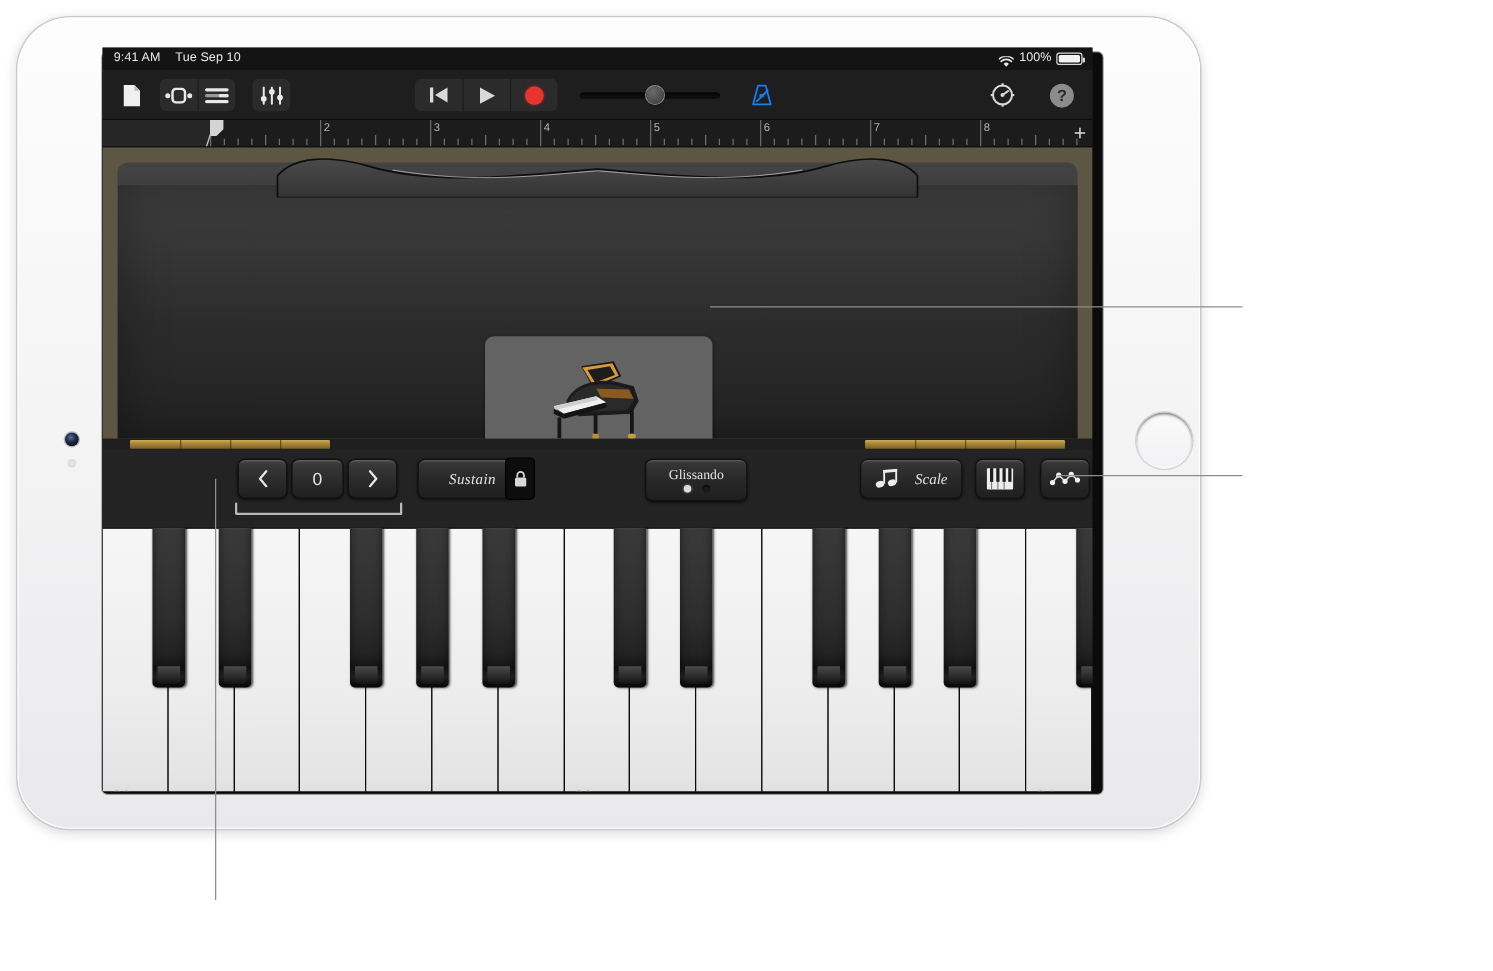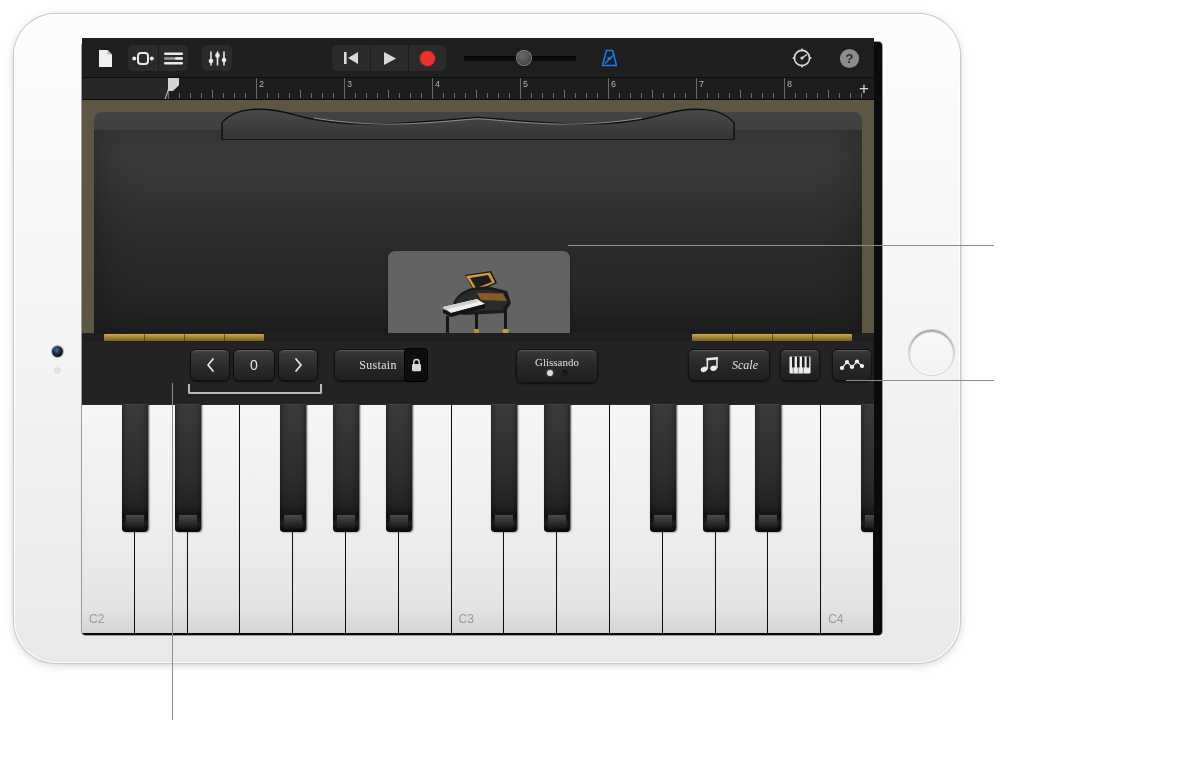--- a/index.html
+++ b/index.html
@@ -182,21 +182,21 @@
     display:flex; align-items:center; justify-content:center;
     color:#e6e6e6; font-size:15px; cursor:pointer;
   }
   .oct-btn.val { width:42px; font-size:14px; }
   .oct-highlight {
     position:absolute; left:106px; top:42px; width:134px; height:10px;
     border:2px solid #b9b9b9; border-top:none; border-radius:0 0 2px 2px;
   }
 
   .sustain { left:252px; top:7px; width:88px; height:32px; }
-  .sustain-label { font-family:"Liberation Serif", serif; font-size:12px; color:#e3e3e3; letter-spacing:.3px; }
+  .sustain-label { font-family:"Liberation Serif", serif; font-style:italic; font-size:12px; color:#e3e3e3; letter-spacing:.3px; }
   .sustain-lock {
     position:absolute; left:322px; top:6px; width:24px; height:34px;
     background:#0d0d0d; border-radius:4px; border:1px solid #000;
     display:flex; align-items:center; justify-content:center; cursor:pointer;
   }
 
   .glissando { left:434px; top:7px; width:82px; height:34px; flex-direction:column; gap:2px; }
   .gliss-label { font-family:"Liberation Serif", serif; font-size:11px; color:#e0e0e0; }
   .gliss-dots { display:flex; gap:9px; }
   .gliss-dots span { width:6px; height:6px; border-radius:50%; background:#1a1a1a; box-shadow: inset 0 1px 1px rgba(0,0,0,.8); }
@@ -245,20 +245,39 @@
 
   <div class="ipad">
     <div class="camera"></div>
     <div class="sensor"></div>
     <div class="home-button"></div>
     <div class="ipad-inner-ring"></div>
   </div>
 
   <div class="screen">
 
+    <div class="statusbar">
+      <div class="sb-left">
+        <span>9:41 AM</span>
+        <span class="sb-date">Tue Sep 10</span>
+      </div>
+      <div class="sb-right">
+        <span class="wifi">
+          <svg width="12" height="9" viewBox="0 0 12 9">
+            <path d="M6 8.4 L3.9 6.0 A3.1 3.1 0 0 1 8.1 6.0 Z" fill="#e9e9e9"></path>
+            <path d="M1.9 4.1 A6 6 0 0 1 10.1 4.1" stroke="#e9e9e9" stroke-width="1.3" fill="none" stroke-linecap="round"></path>
+            <path d="M0.3 2.2 A8.6 8.6 0 0 1 11.7 2.2" stroke="#e9e9e9" stroke-width="1.3" fill="none" stroke-linecap="round"></path>
+          </svg>
+        </span>
+        <span class="batt-pct">100%</span>
+        <span class="batt">
+            <i></i>
+          </span>
+      </div>
+    </div>
 
     <div class="toolbar">
       <div class="tb-left">
         <div class="tbtn flat">
           <svg width="15" height="19" viewBox="0 0 15 19">
             <path d="M1 1 H9.5 L14 5.5 V18 H1 Z" fill="#f0f0f0"></path>
             <path d="M9.5 1 L9.5 5.5 L14 5.5 Z" fill="#bdbdbd"></path>
           </svg>
         </div>
         <div class="tbgroup">

